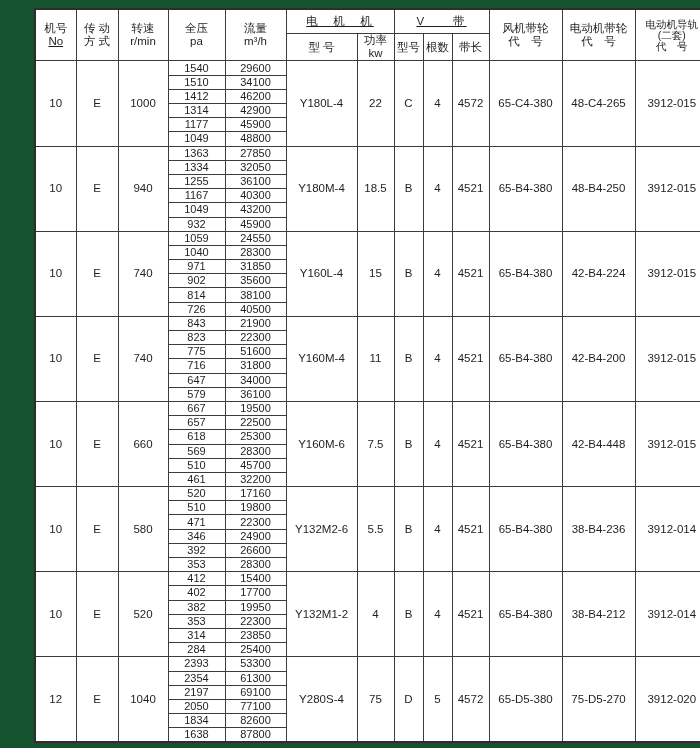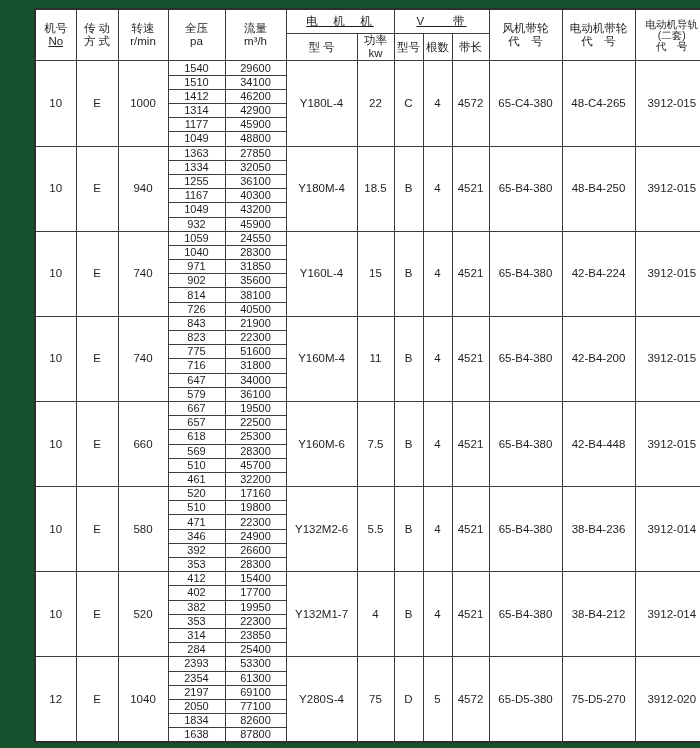--- a/index.html
+++ b/index.html
@@ -330,21 +330,21 @@
         <tr>
           <td>353</td>
           <td>28300</td>
         </tr>
         <tr class="group-start">
           <td rowspan="6" class="big">10</td>
           <td rowspan="6" class="big">E</td>
           <td rowspan="6" class="big">520</td>
           <td>412</td>
           <td>15400</td>
-          <td rowspan="6" class="big">Y132M1-7</td>
+          <td rowspan="6" class="big">Y132M1-2</td>
           <td rowspan="6" class="big">4</td>
           <td rowspan="6" class="big">B</td>
           <td rowspan="6" class="big">4</td>
           <td rowspan="6" class="big">4521</td>
           <td rowspan="6" class="big">65-B4-380</td>
           <td rowspan="6" class="big">38-B4-212</td>
           <td rowspan="6" class="big">3912-014</td>
         </tr>
         <tr>
           <td>402</td>

